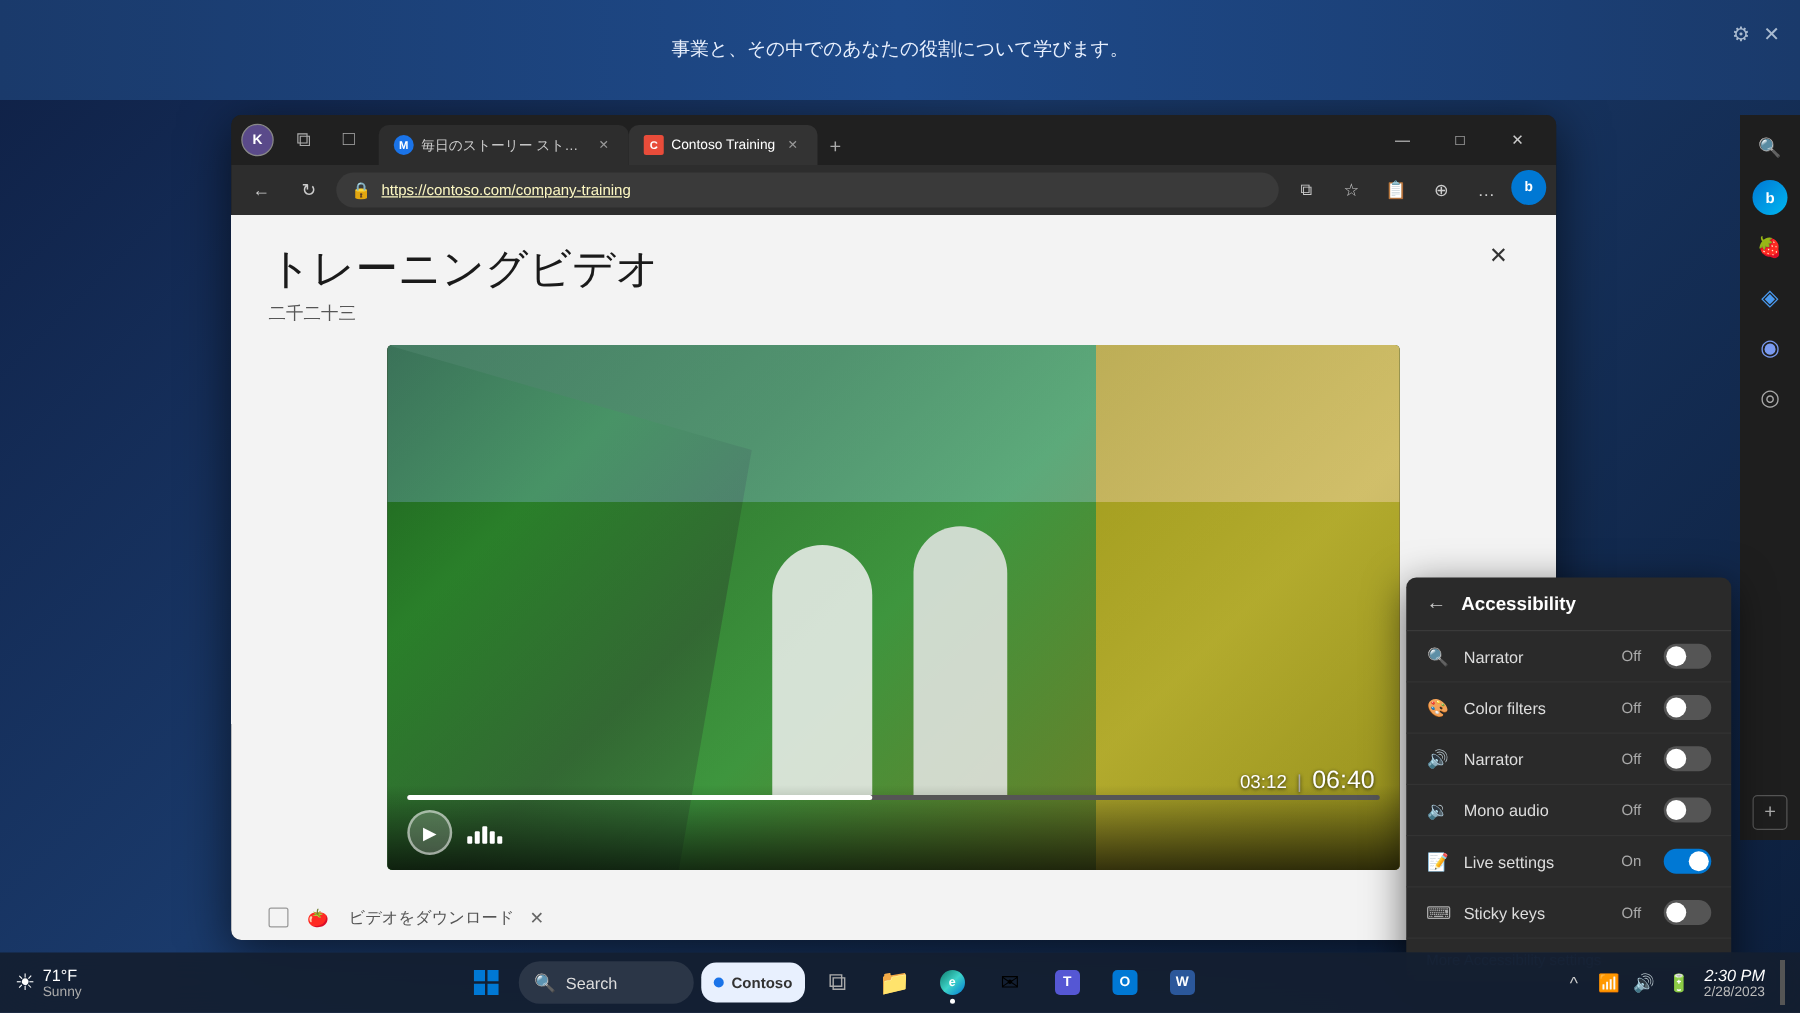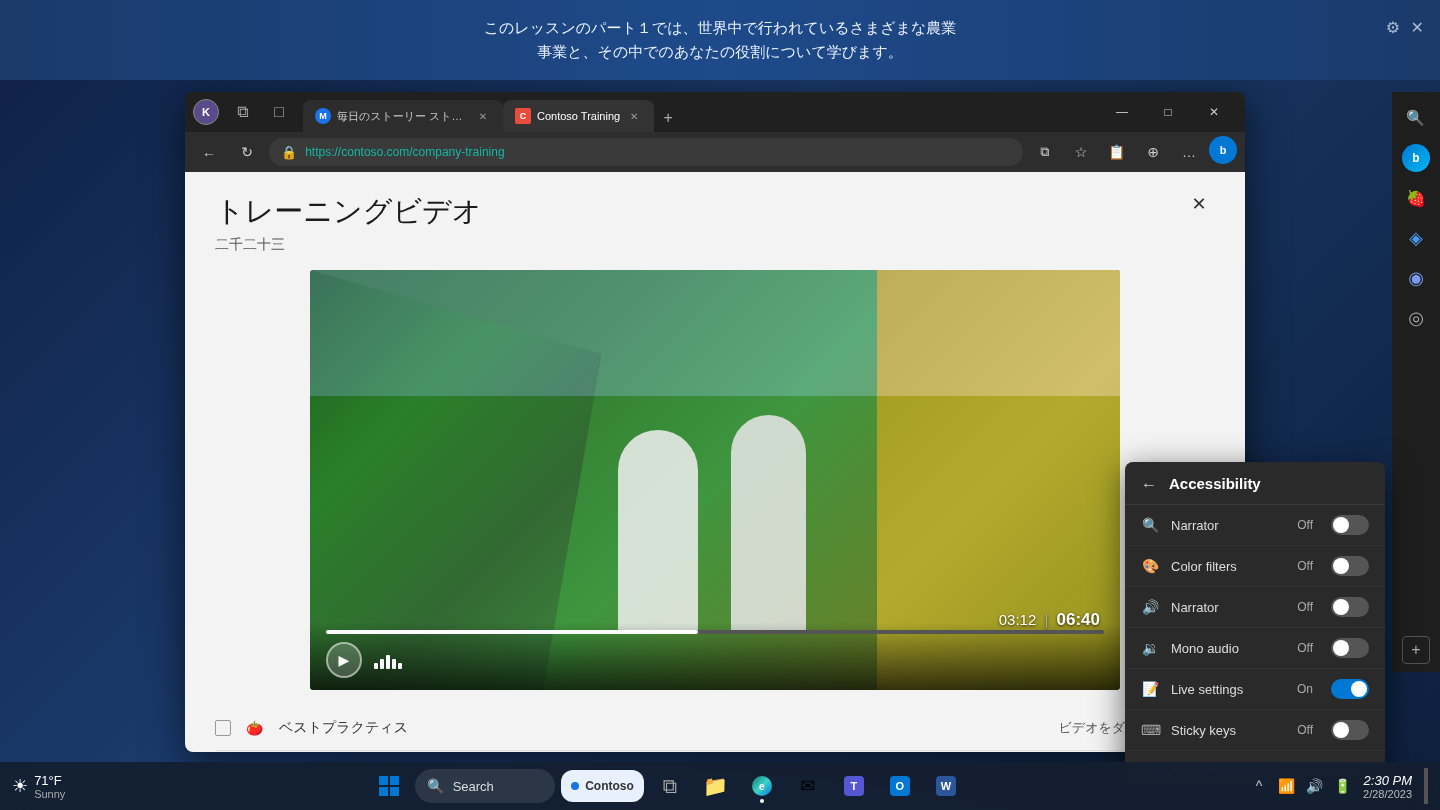--- a/index.html
+++ b/index.html
@@ -178,21 +178,21 @@
       height: 28px;
       background: #3a3a3a;
       border-radius: 14px;
       display: flex;
       align-items: center;
       padding: 0 12px;
       gap: 8px;
       color: #ddd;
       font-size: 13px;
     }
-    .address-text { flex: 1; color: #14b8a6; font-size: 12px; }
+    .address-text { flex: 1; color: #fef9c3; font-size: 12px; text-decoration: underline; }
     .nav-actions {
       display: flex;
       gap: 4px;
     }
     .nav-action-btn {
       width: 32px;
       height: 32px;
       display: flex;
       align-items: center;
       justify-content: center;
@@ -206,21 +206,21 @@
     .browser-content {
       background: #f3f3f3;
       height: calc(100% - 80px);
       padding: 20px 30px;
       overflow-y: auto;
       position: relative;
     }
 
     
     .page-title {
-      font-size: 29px;
+      font-size: 34px;
       font-weight: 400;
       color: #1a1a1a;
       margin-bottom: 4px;
       font-family: 'Segoe UI', sans-serif;
     }
     .page-subtitle {
       font-size: 14px;
       color: #555;
       margin-bottom: 16px;
     }
@@ -311,21 +311,21 @@
       position: absolute;
       bottom: 60px;
       right: 20px;
       color: #fff;
       font-size: 15px;
       font-weight: 500;
       text-shadow: 0 1px 3px rgba(0,0,0,0.8);
     }
     .time-current { color: #fff; margin-top: 35px; }
     .time-separator { color: #aaa; margin: 0 4px; }
-    .time-total { color: #fff; font-size: 17px; font-weight: 700; margin-top: 24px; }
+    .time-total { color: #fff; font-size: 20px; font-weight: 400; margin-top: 24px; }
 
     
     .video-controls {
       position: absolute;
       bottom: 0;
       left: 0;
       right: 0;
       background: linear-gradient(transparent, rgba(0,0,0,0.7));
       padding: 8px 16px 12px;
     }
@@ -711,21 +711,20 @@
       border: 1.5px solid #888;
     }
   </style>
 </head>
 <body>
 
 <div class="desktop">
 
   <div class="notification-banner">
     <div class="notification-text">
-      <div>このレッスンのパート１では、世界中で行われているさまざまな農業</div>
       <div>事業と、その中でのあなたの役割について学びます。</div>
     </div>
     <span class="notification-settings-icon">⚙</span>
     <span class="notification-close-icon">✕</span>
   </div>
 
   <div class="browser-window">
 
     <div class="browser-titlebar">
 
@@ -818,21 +817,20 @@
               <div class="volume-bar" style="height:6px;"></div>
             </div>
           </div>
         </div>
       </div>
 
       <div class="playlist">
         <div class="playlist-item">
           <div class="playlist-checkbox"></div>
           <div class="playlist-icon">🍅</div>
-          <span class="playlist-label">ベストプラクティス</span>
           <span class="playlist-action">ビデオをダウンロード</span>
           <span class="playlist-item-close">✕</span>
         </div>
         <div class="playlist-item">
           
           
           
           
           
         </div>

